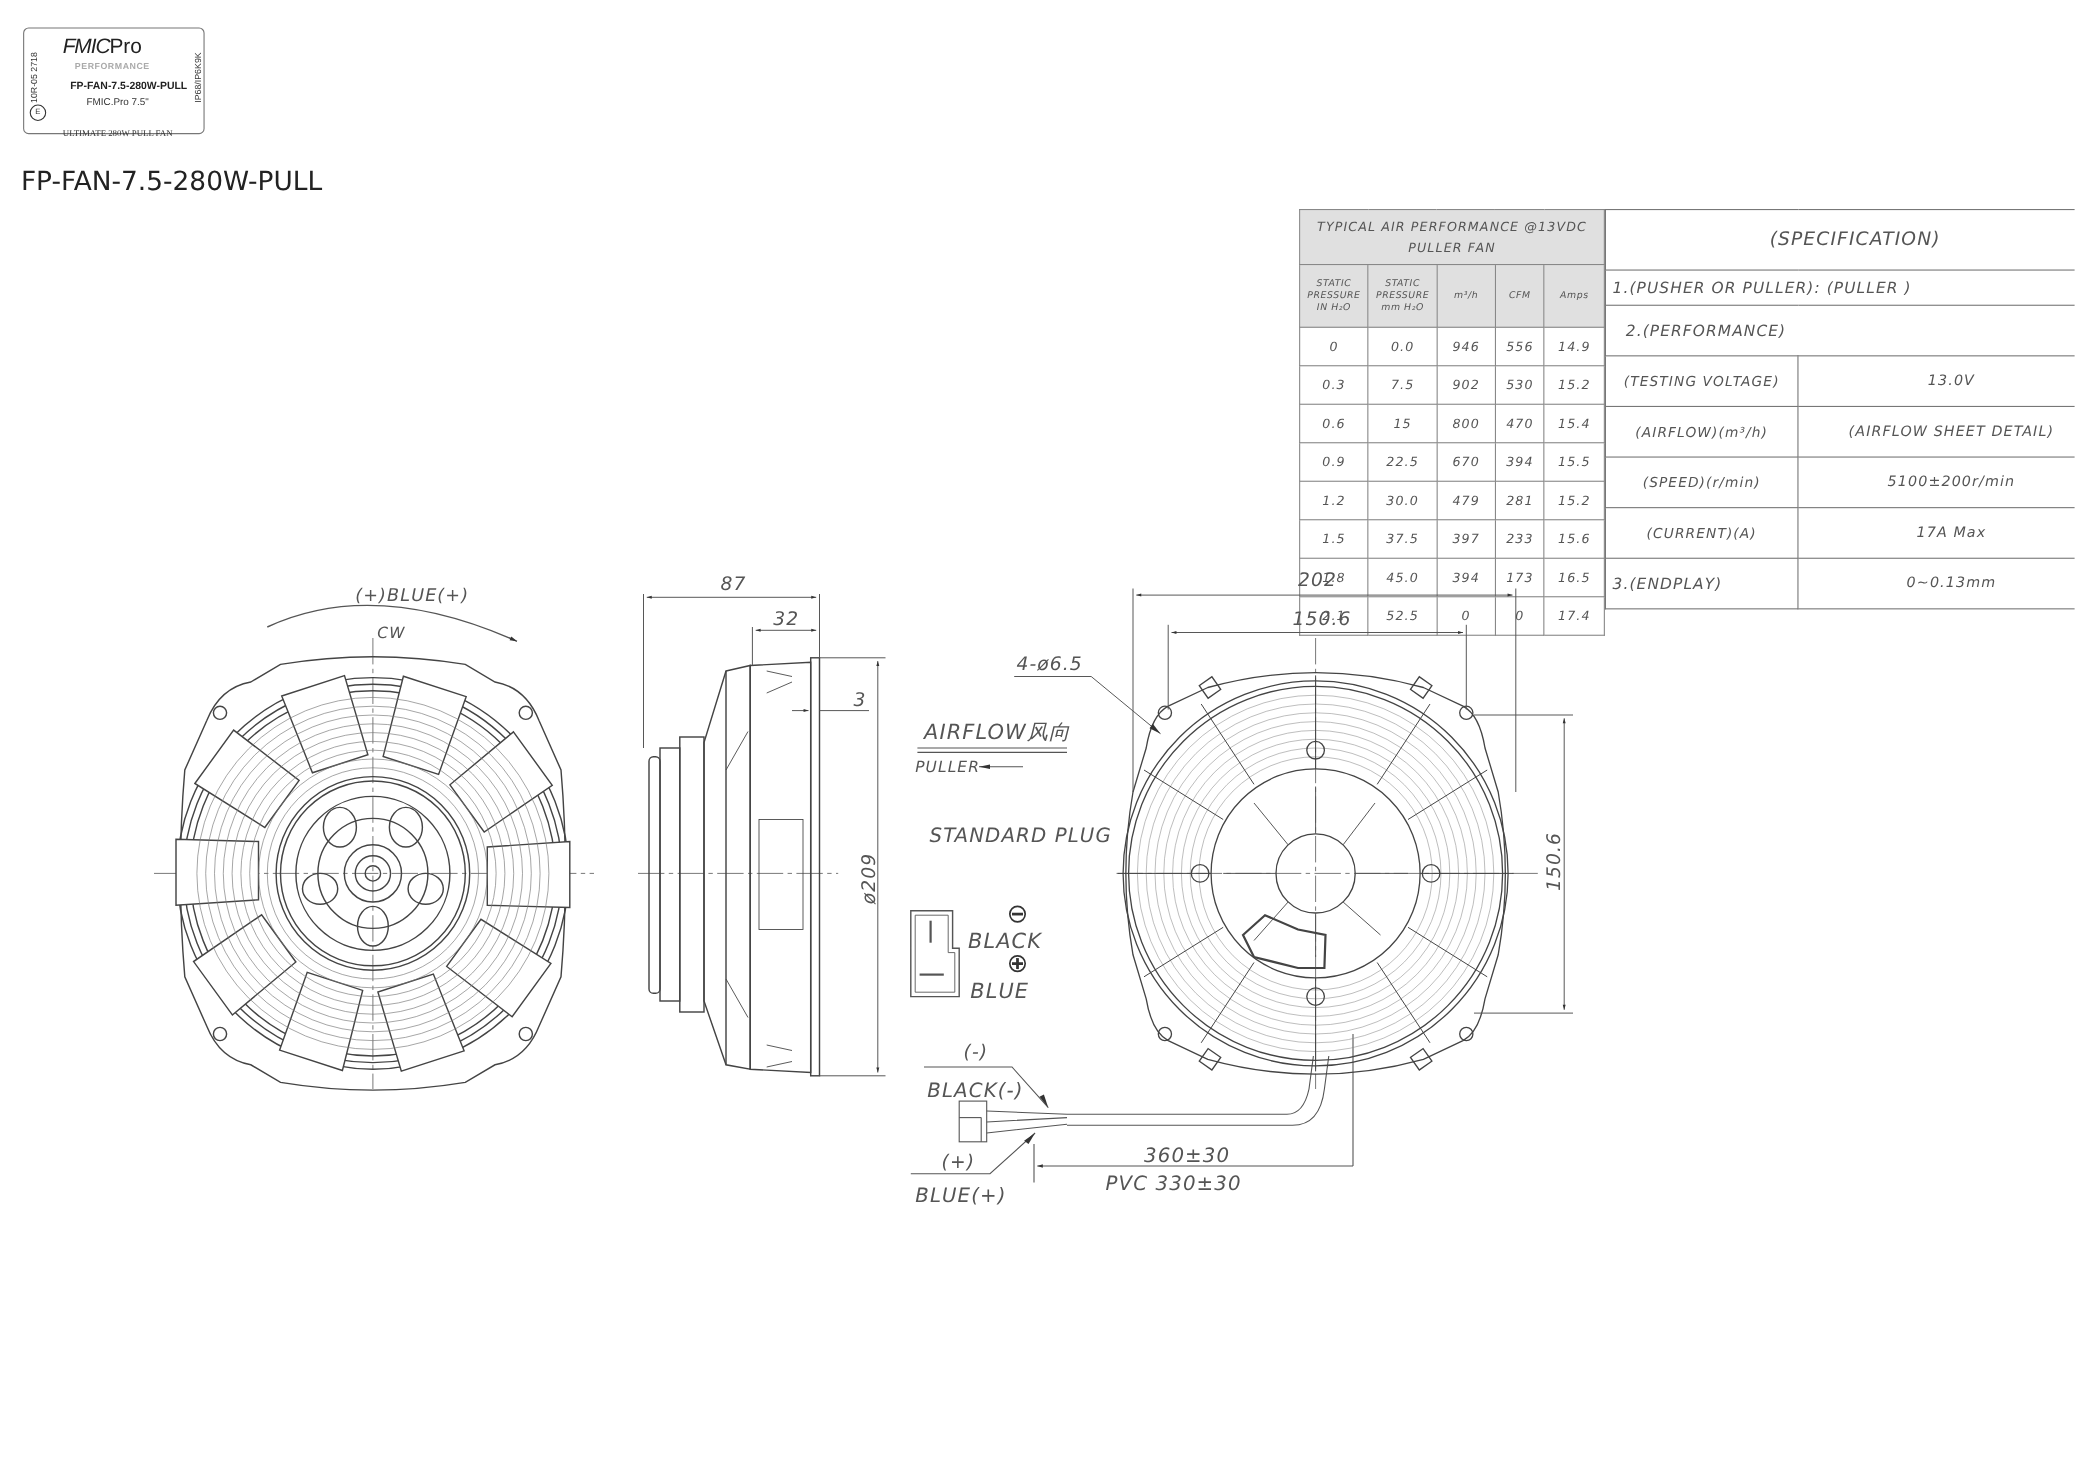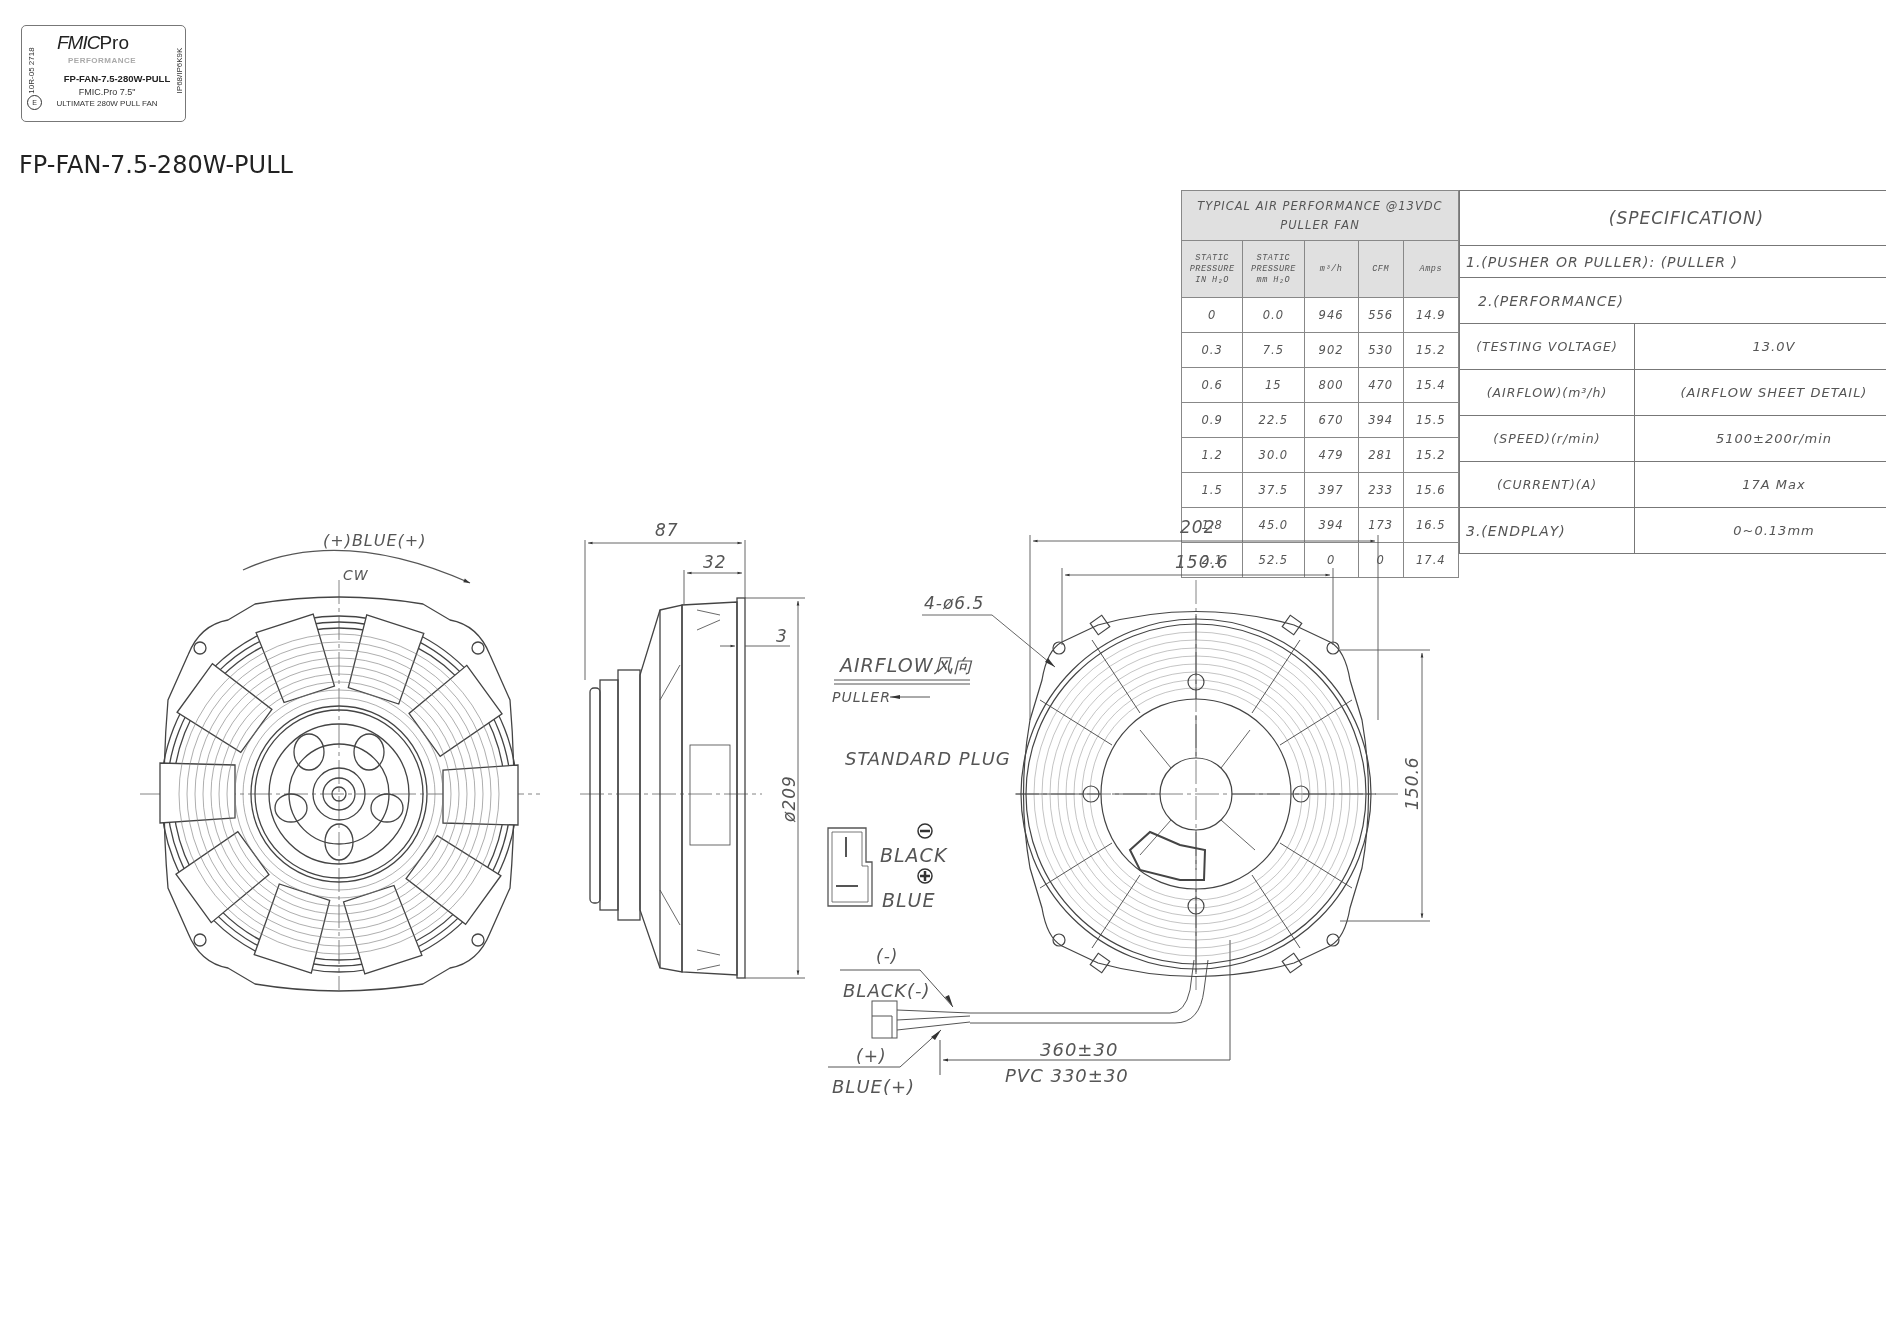--- a/index.html
+++ b/index.html
@@ -5,32 +5,32 @@
   html,body{margin:0;padding:0;background:#fff;}
   body{width:1886px;height:1333px;position:relative;overflow:hidden;font-family:"DejaVu Sans",sans-serif;color:#333;}
   .abs{position:absolute;}
   
   #label{left:21px;top:25px;width:163px;height:95px;border:1px solid #777;border-radius:5px;background:#fff;}
   #label .logo{position:absolute;left:35px;top:6px;font-family:"Liberation Sans",sans-serif;font-weight:bold;font-style:italic;font-size:19px;color:#222;letter-spacing:-1px;}
   #label .logo span{font-weight:normal;font-style:normal;letter-spacing:0;}
   #label .perf{position:absolute;left:46px;top:30px;font-family:"Liberation Sans",sans-serif;font-size:8px;font-weight:bold;color:#aaa;letter-spacing:.5px;}
   #label .pn{position:absolute;left:0;width:150px;left:20px;top:47px;text-align:center;font-family:"Liberation Sans",sans-serif;font-size:9.5px;font-weight:bold;color:#222;}
   #label .l2{position:absolute;left:20px;width:130px;top:61px;text-align:center;font-family:"Liberation Sans",sans-serif;font-size:9px;color:#333;}
-  #label .l3{position:absolute;left:20px;width:130px;top:73px;text-align:center;font-family:Liberation Sans, sans-serif;font-size:8px;color:#333;}
+  #label .l3{position:absolute;left:20px;width:130px;top:91px;text-align:center;font-family:Liberation Serif, serif;font-size:8px;color:#333;}
   #label .side-l{position:absolute;left:-14px;top:40px;transform:rotate(-90deg);font-family:"Liberation Sans",sans-serif;font-size:8px;color:#333;white-space:nowrap;}
   #label .side-r{position:absolute;right:-18px;top:40px;transform:rotate(-90deg);font-family:"Liberation Sans",sans-serif;font-size:8px;color:#333;white-space:nowrap;}
   #label .emark{position:absolute;left:5px;top:69px;width:13px;height:13px;border:1px solid #333;border-radius:50%;font-size:7px;text-align:center;line-height:13px;font-family:"Liberation Sans",sans-serif;}
   #title{left:19px;top:151px;font-family:"DejaVu Sans",sans-serif;font-size:24px;color:#222;font-weight:normal;}
 
   
   table{border-collapse:collapse;}
   #perf{left:1181px;top:190px;width:278px;}
   #perf td,#perf th{border:1px solid #888;text-align:center;font-family:"DejaVu Sans",sans-serif;font-style:italic;font-weight:300;color:#555;padding:4px;}
   #perf .hdr{background:#e0e0e0;height:41px;font-size:11.5px;letter-spacing:1px;line-height:19px;}
-  #perf .col{background:#e0e0e0;height:48px;font-size:8.5px;line-height:11px;letter-spacing:.5px;vertical-align:middle;font-family:Liberation Mono, monospace;}
+  #perf .col{background:#e0e0e0;height:48px;font-size:8.5px;line-height:11px;letter-spacing:.5px;vertical-align:middle;}
   #perf td.v{height:26px;font-size:11.5px;letter-spacing:1px;}
   
   #spec{left:1459px;top:190px;width:455px;}
   #spec td{border:1px solid #777;font-family:"DejaVu Sans",sans-serif;font-style:italic;font-weight:300;color:#555;letter-spacing:1px;padding:0;}
   #spec .t{height:54px;text-align:center;font-size:17px;}
   #spec .r1{height:31px;font-size:14px;padding-left:6px;}
   #spec .r2{height:45px;font-size:14px;padding-left:18px;}
   #spec .k{height:45px;text-align:center;font-size:12.5px;width:168px;}
   #spec .val{text-align:center;font-size:13px;}
   #spec .kl{text-align:left;padding-left:6px;font-size:14px;}

